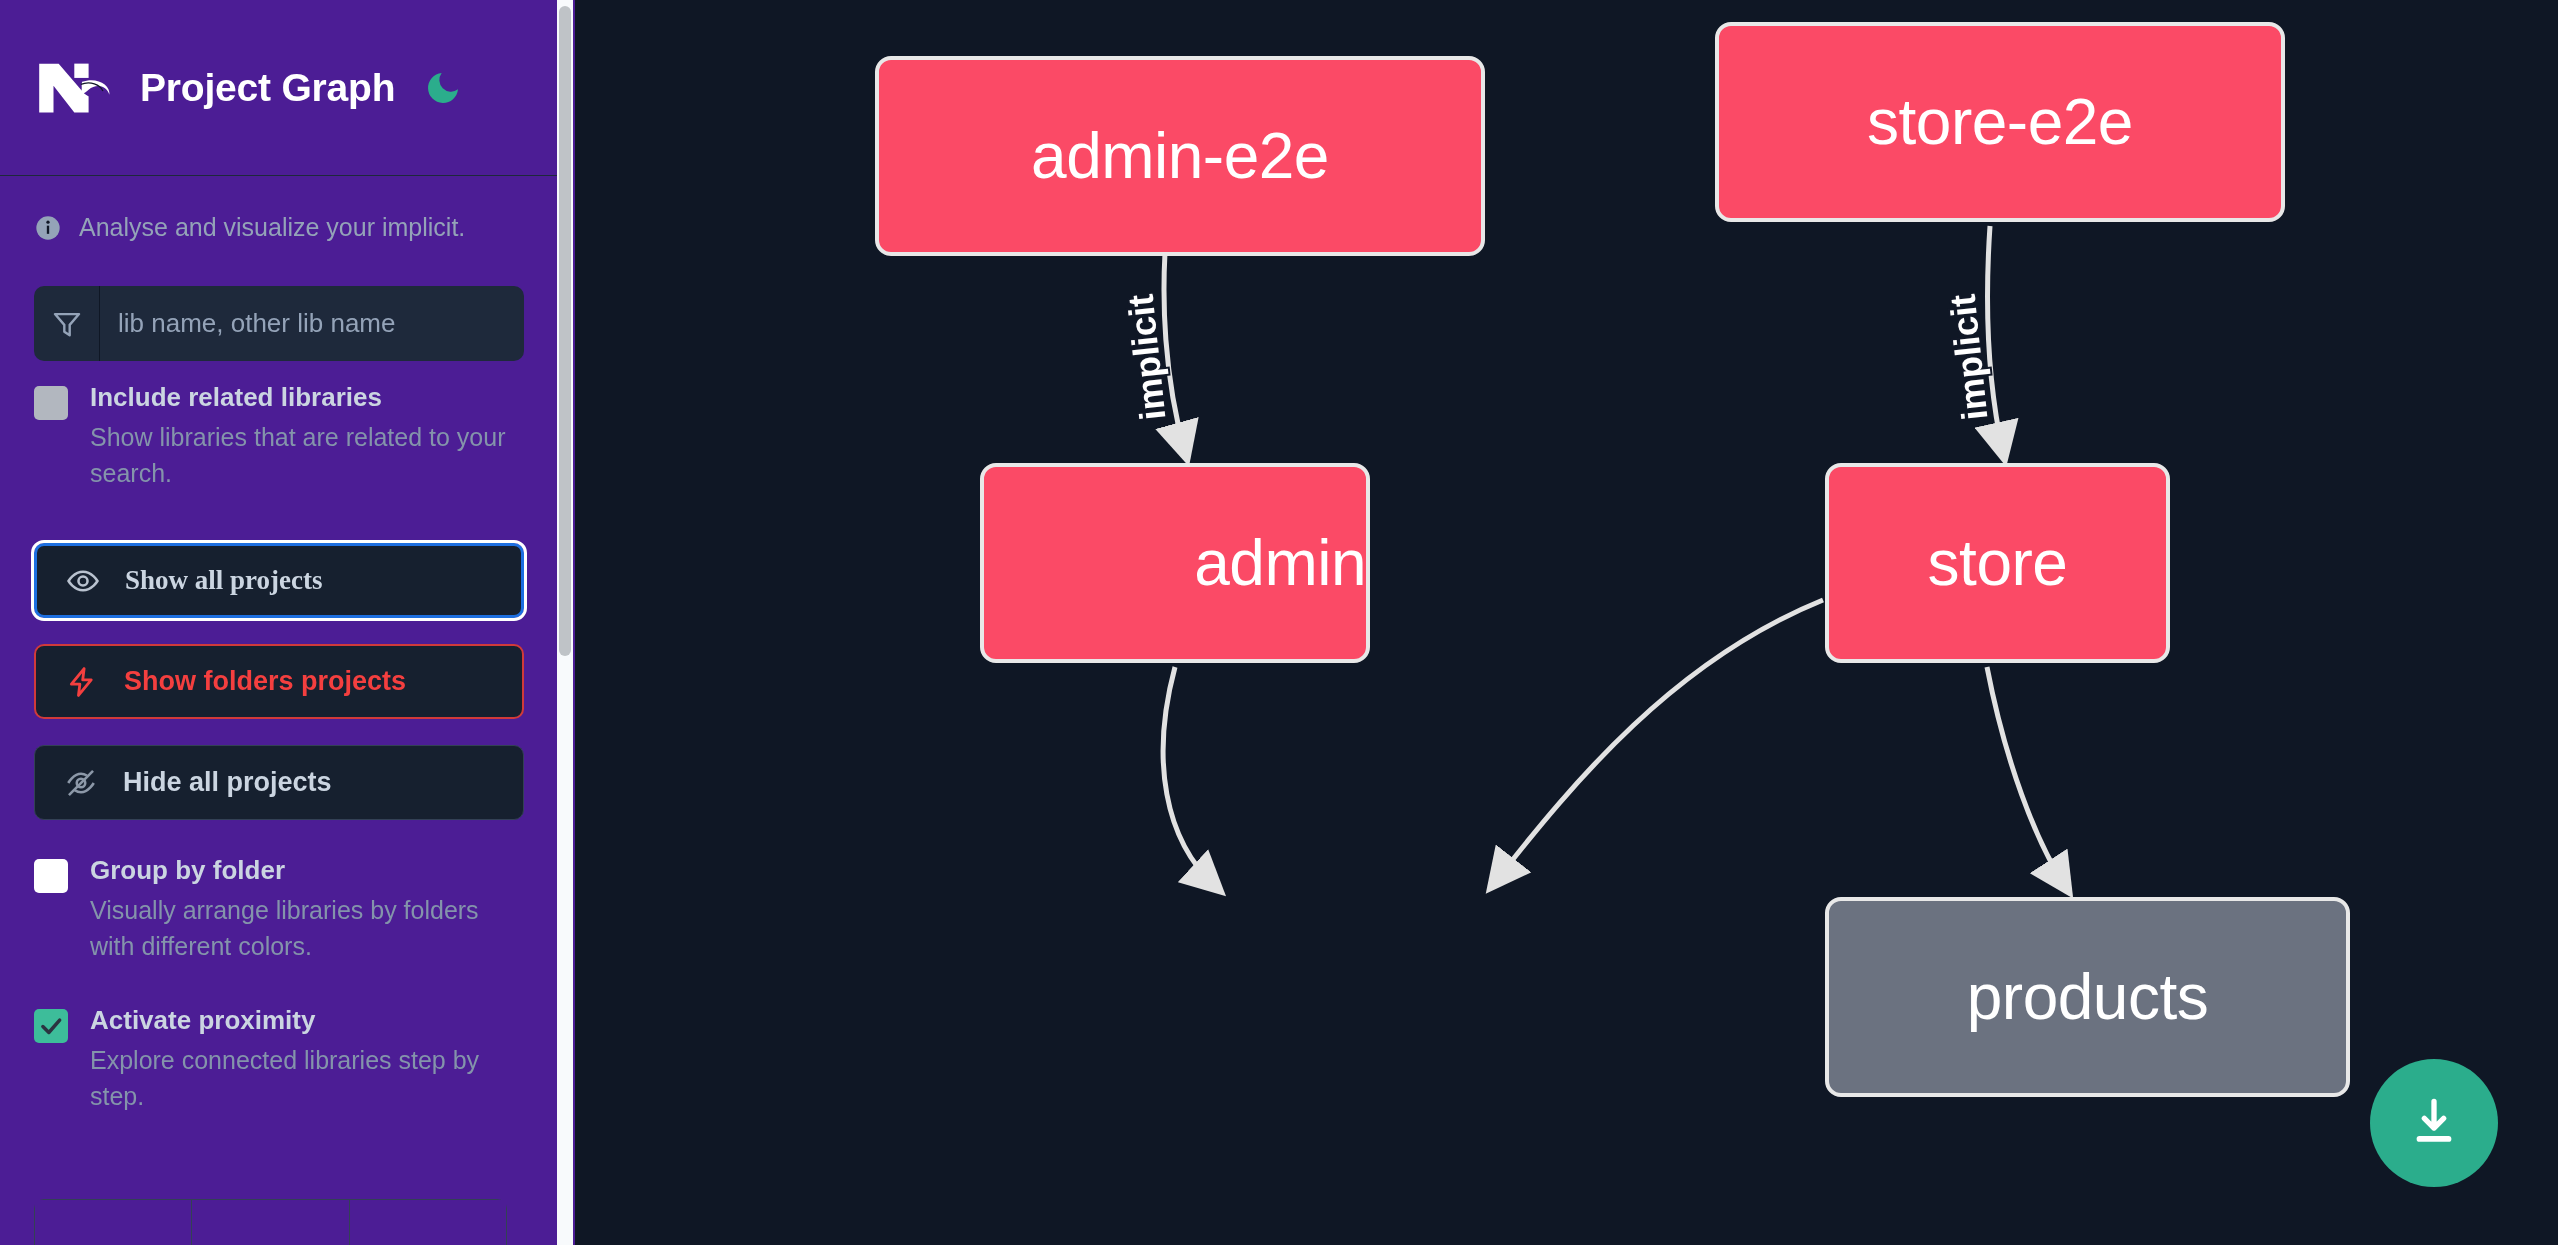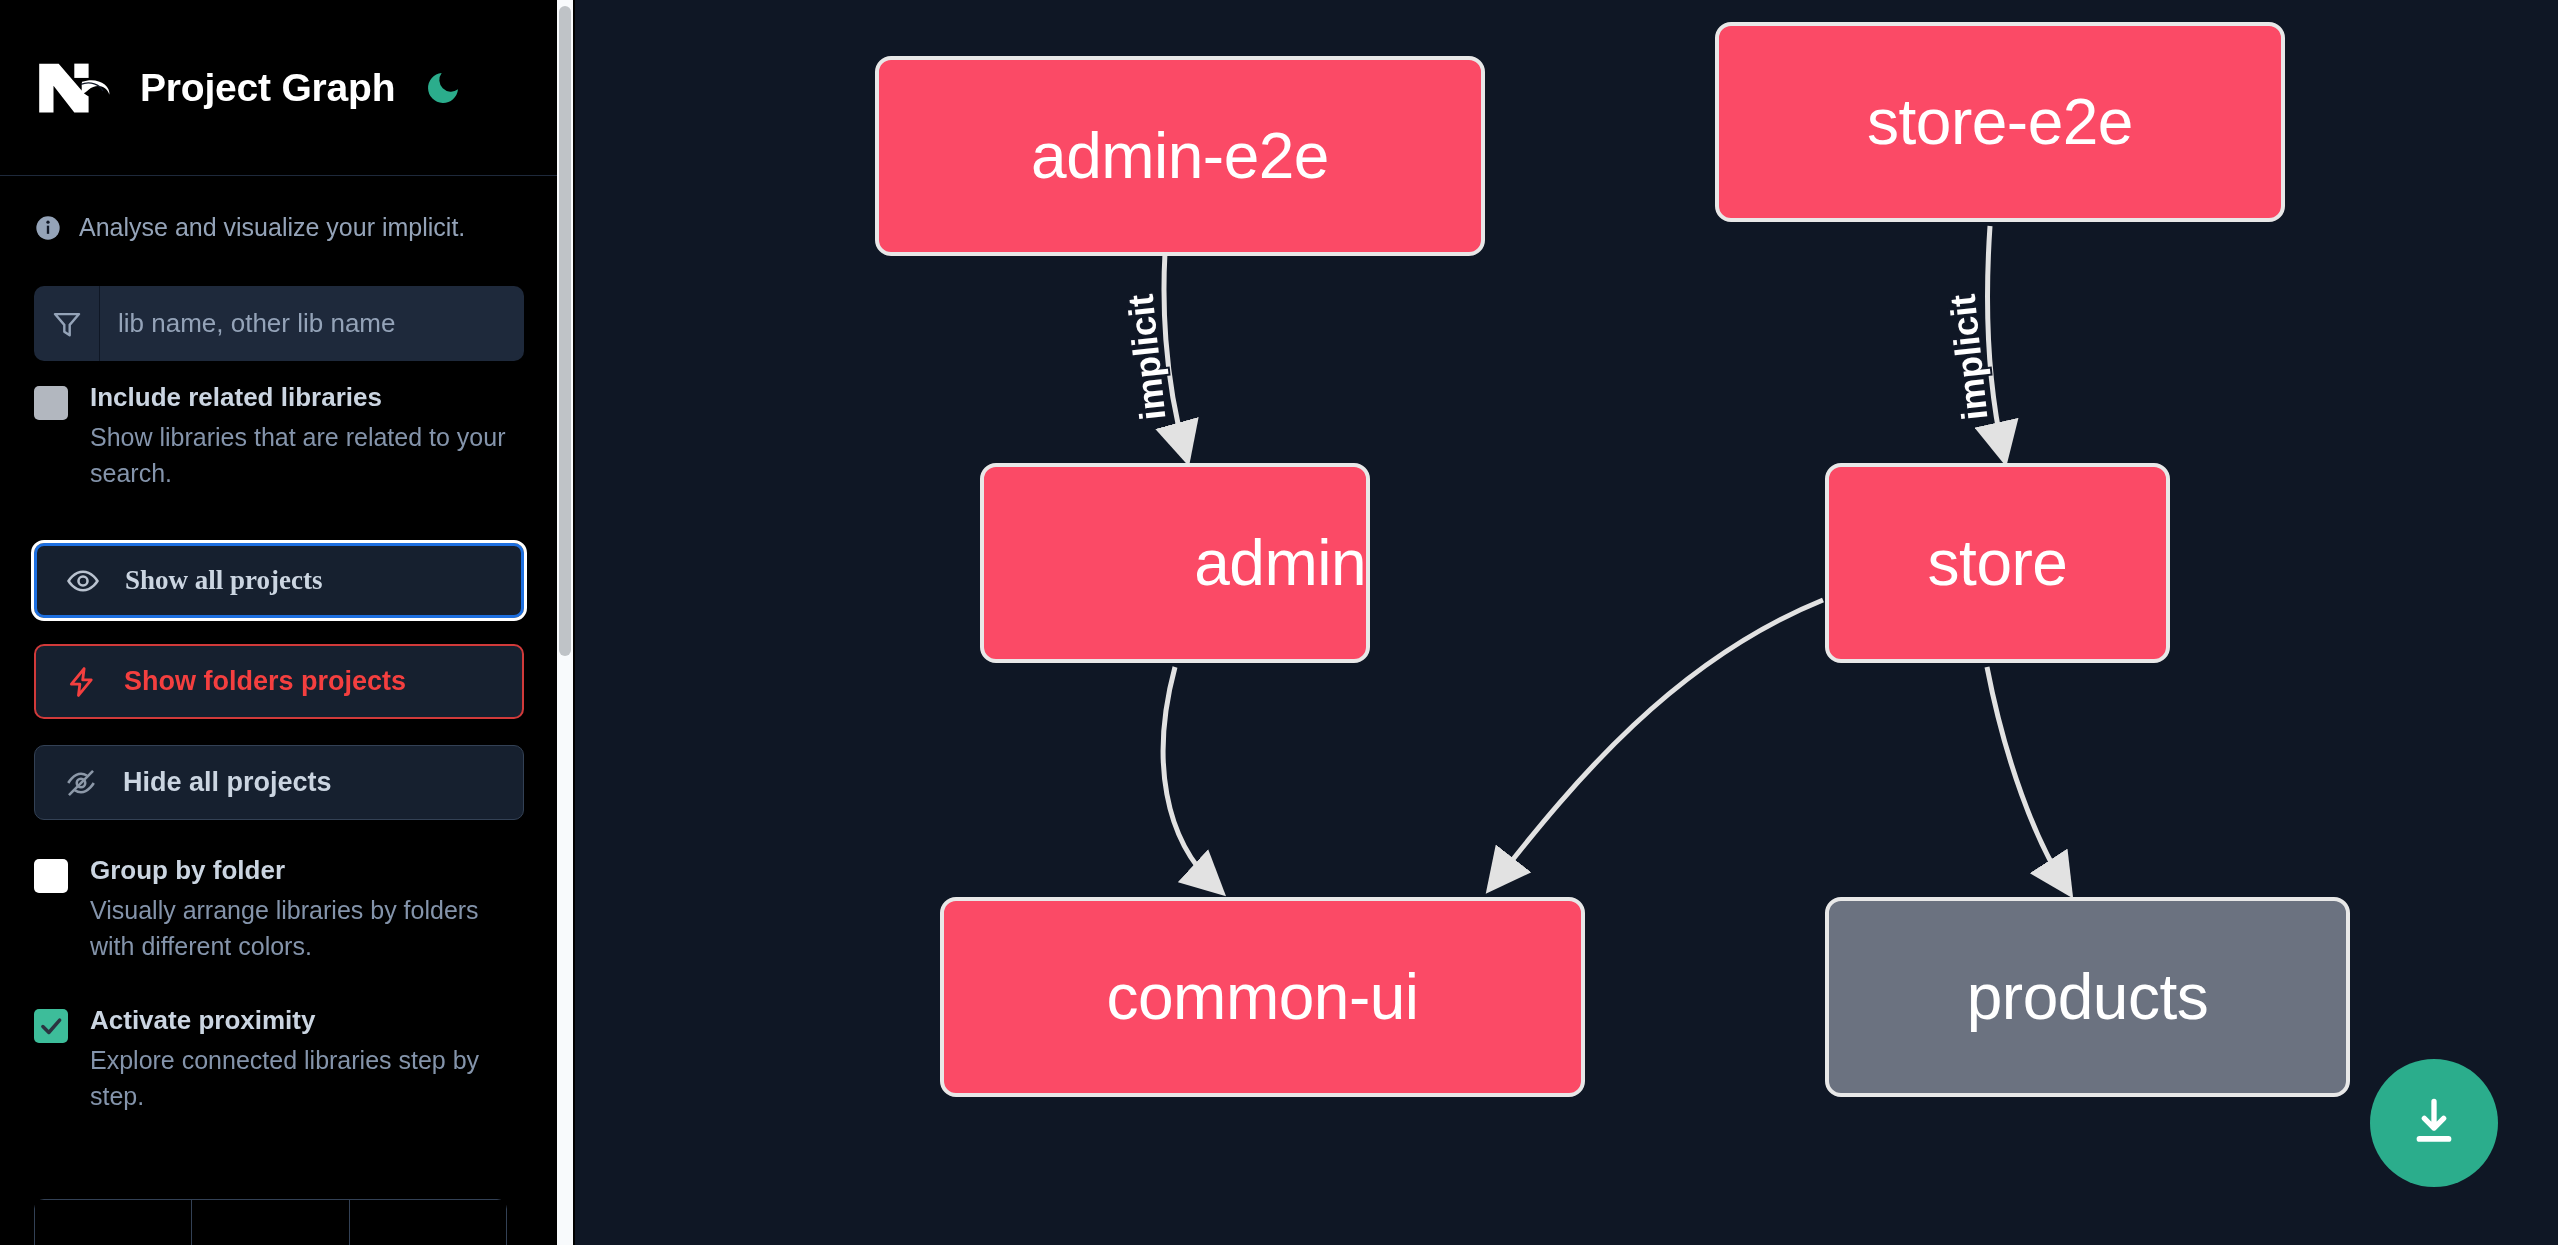--- a/index.html
+++ b/index.html
@@ -9,21 +9,21 @@
     background: #0F1725;
     font-family: "Liberation Sans", sans-serif;
   }
   #app { position: relative; width: 2558px; height: 1245px; display: flex; }
 
   
   .sidebar {
     position: relative;
     width: 575px;
     height: 1245px;
-    background: #000000;
+    background: #4c1d95;
     flex: 0 0 575px;
     overflow: hidden;
   }
   .sidebar-inner { position: absolute; inset: 0 17px 0 0; overflow: hidden; }
 
   .sb-header {
     height: 176px;
     display: flex;
     align-items: center;
     padding: 0 34px;
@@ -344,23 +344,20 @@
     </div>
     <div class="node affected" style="left:1140px; top:22px; width:570px; height:200px;">
       <span>store-e2e</span>
     </div>
     <div class="node affected" style="left:405px; top:463px; width:390px; height:200px;justify-content:flex-end;">
       <span>admin</span>
     </div>
     <div class="node affected" style="left:1250px; top:463px; width:345px; height:200px;">
       <span>store</span>
     </div>
-    <div class="node affected" style="left:365px; top:897px; width:645px; height:200px;">
-      <span>common-ui</span>
-    </div>
     <div class="node neutral" style="left:1250px; top:897px; width:525px; height:200px;">
       <span>products</span>
     </div>
 
     <button class="dl-btn">
       <span>
         <svg viewBox="0 0 24 24" width="58" height="58">
           <path fill="none" stroke="#FFFFFF" stroke-width="2.2" stroke-linecap="round" stroke-linejoin="round" d="M12 3.5v11m0 0 4-4m-4 4-4-4"></path>
           <line x1="6" y1="19" x2="18" y2="19" stroke="#FFFFFF" stroke-width="2.4" stroke-linecap="round"></line>
         </svg>

